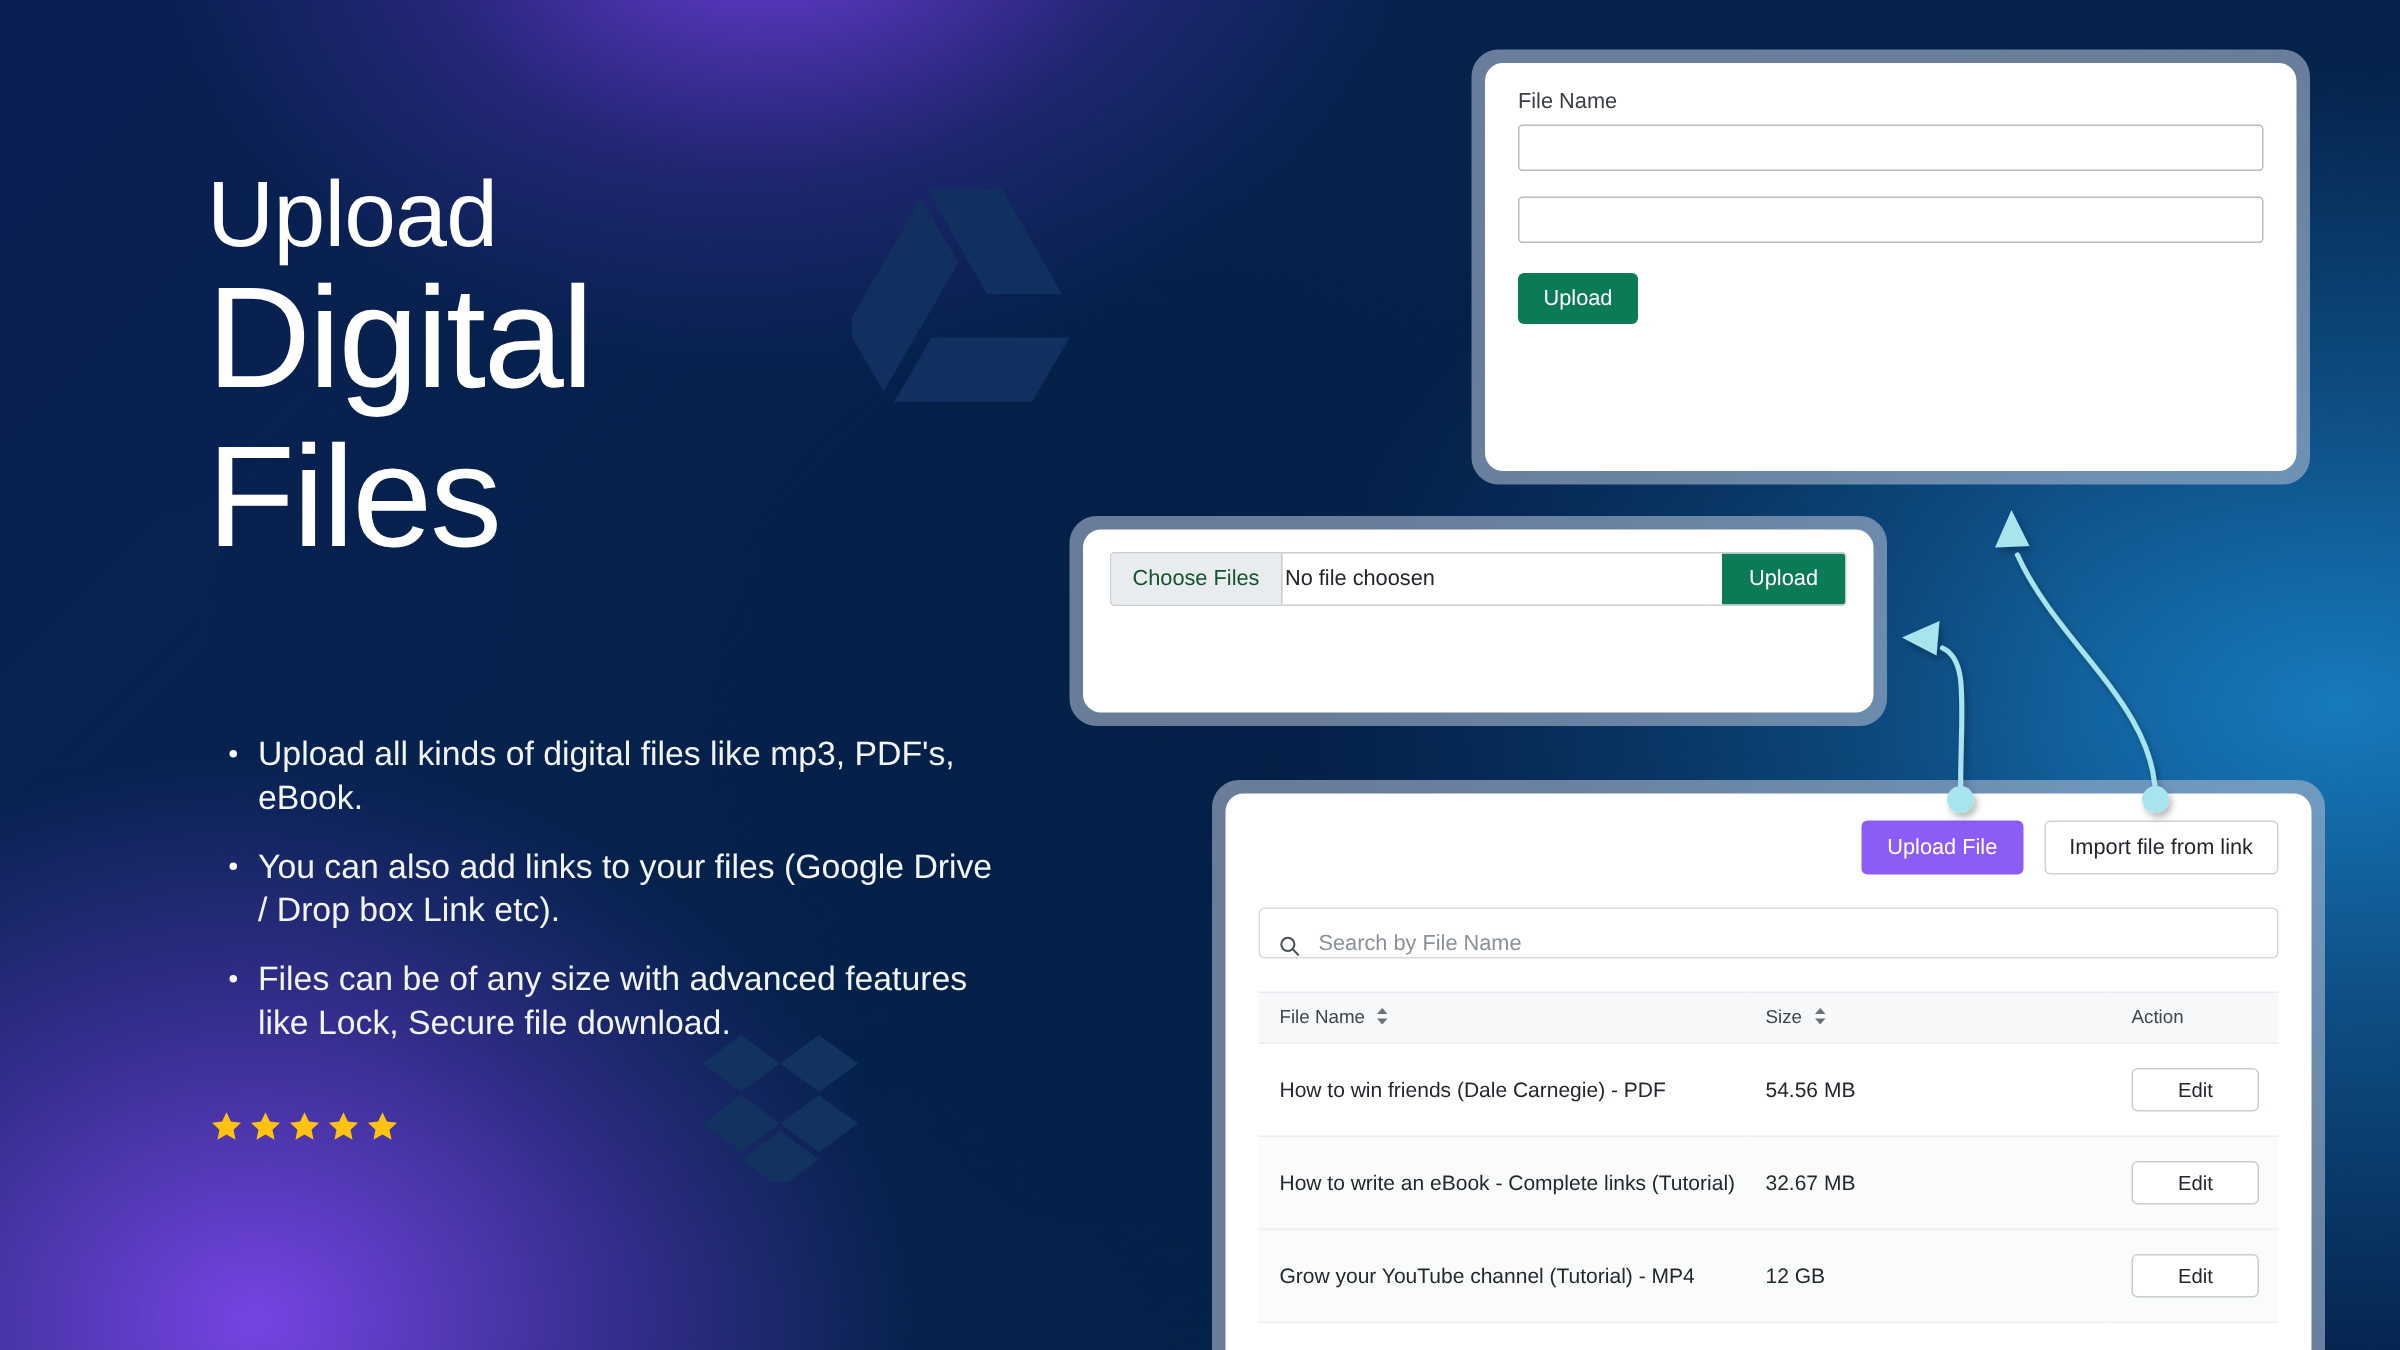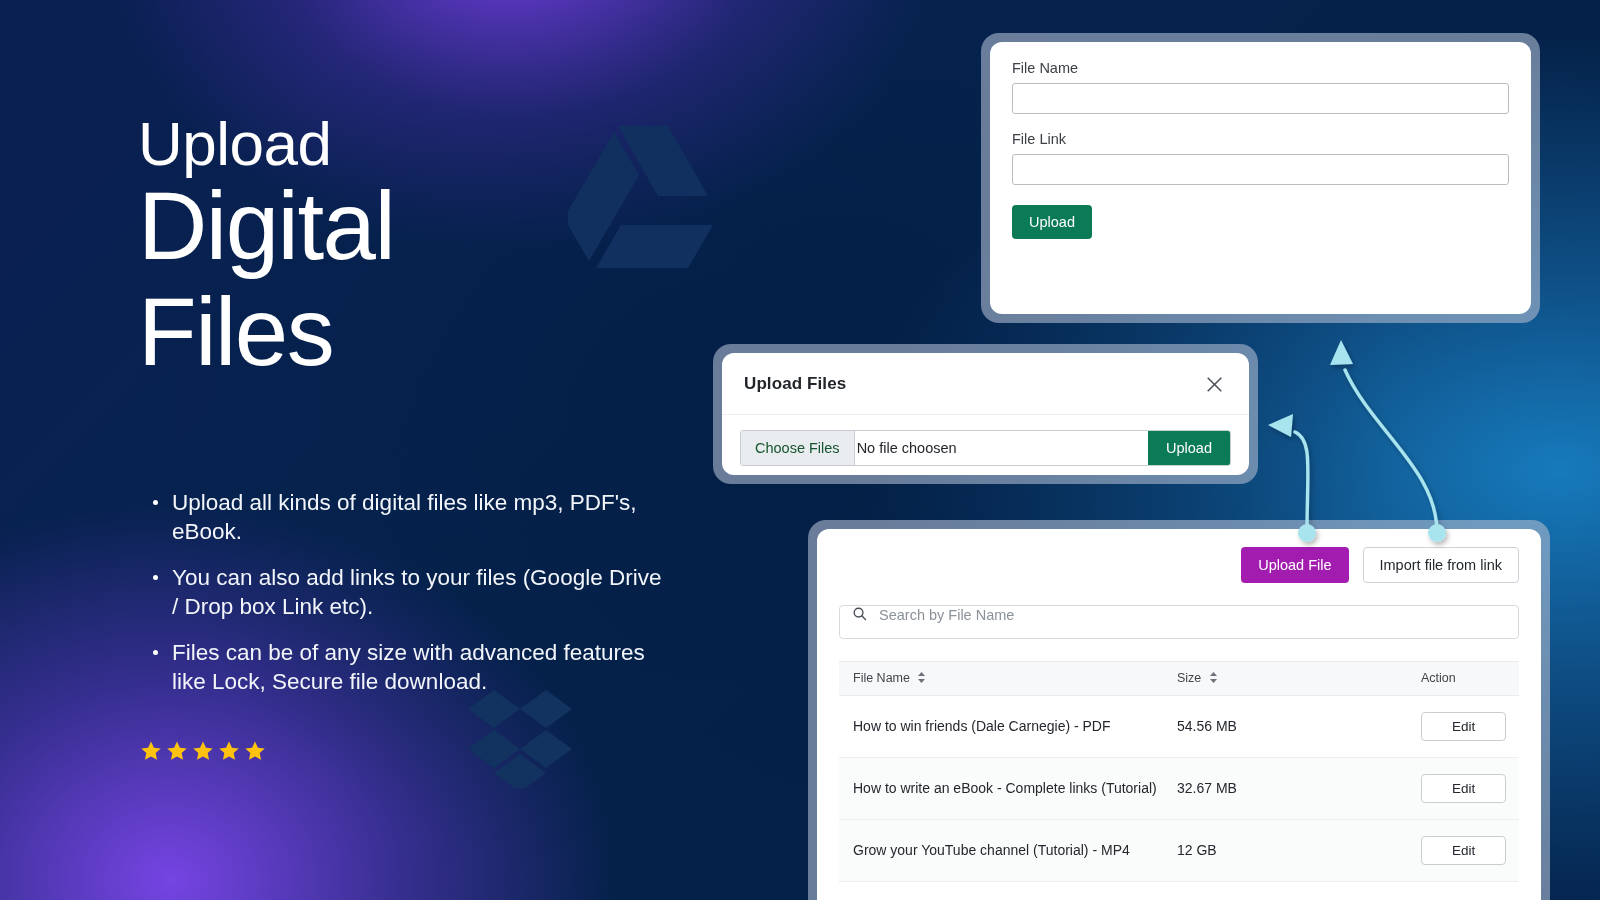--- a/index.html
+++ b/index.html
@@ -62,25 +62,25 @@
   .choose{background:#e9ecef;color:#14532d;font-size:14.5px;display:flex;align-items:center;
      padding:0 14px;border-right:1px solid #c9ccd1;cursor:pointer;white-space:nowrap;}
   .nofile{flex:1;display:flex;align-items:center;padding:0 2px;font-size:14.5px;color:#22262b;}
   .upl-right{background:#0b7a57;color:#fff;font-size:14.5px;display:flex;align-items:center;
      padding:0 18px;cursor:pointer;}
 
   
   .panel-top{display:flex;justify-content:flex-end;gap:14px;padding:18px 22px 0 22px;}
   .btn-outline{background:#fff;color:#24282e;border:1px solid #ced2d8;border-radius:4px;
      font-size:14.5px;font-family:inherit;padding:9px 16px;cursor:pointer;}
-  .btn-solid{background:#a21caf;color:#fff;border:none;border-radius:4px;
+  .btn-solid{background:#8b5cf6;color:#fff;border:none;border-radius:4px;
      font-size:14.5px;font-family:inherit;padding:10px 17px;cursor:pointer;}
 
   .searchbar{margin:22px 22px 0 22px;height:32px;border:1px solid #d6dade;border-radius:4px;
-     display:flex;align-items:flex-start;padding:0 12px;gap:10px;background:#fff;}
+     display:flex;align-items:flex-end;padding:0 12px;gap:10px;background:#fff;}
   .searchbar input{border:none;outline:none;flex:1;font-size:14.5px;color:#22262b;font-family:inherit;background:transparent;}
   .searchbar input::placeholder{color:#8b9199;}
 
   table.ftable{margin:22px 22px 0 22px;width:calc(100% - 44px);border-collapse:collapse;}
   table.ftable th{background:#f7f8f9;text-align:left;font-size:12.5px;font-weight:400;color:#41464c;
      padding:9px 0 9px 14px;border-top:1px solid #e9ebee;border-bottom:1px solid #e9ebee;}
   table.ftable td{font-size:14px;color:#24282e;padding:16px 0 16px 14px;border-bottom:1px solid #eceef0;}
   table.ftable tr.alt td{background:#fafbfb;}
   .col-name{width:310px;}
   .col-size{width:230px;}
@@ -218,46 +218,36 @@
             </td>
           </tr>
         </tbody>
       </table>
 
     </div>
   </div>
 
   <div class="frame" style="left:713px;top:344px;width:545px;height:140px;">
     <div class="card">
-      <div class="dlg-head">
-        <span class="dlg-title">Upload Files</span>
-        <span class="x-btn">
-          <svg width="17" height="17" viewBox="0 0 20 20">
-            <line x1="2" y1="2" x2="18" y2="18" stroke="#4a4f57" stroke-width="1.8"></line>
-            <line x1="18" y1="2" x2="2" y2="18" stroke="#4a4f57" stroke-width="1.8"></line>
-          </svg>
-        </span>
-      </div>
       <div style="padding:15px 18px 18px 18px;">
         <div class="filegrp">
           <div class="choose">Choose Files</div>
           <div class="nofile">No file choosen</div>
           <div class="upl-right">Upload</div>
         </div>
       </div>
     </div>
   </div>
 
   <div class="frame" style="left:981px;top:33px;width:559px;height:290px;">
     <div class="card">
       <div class="dlg-body">
         <div class="fld-label">File Name</div>
         <input class="fld-input" type="text" placeholder="" style="">
         <div class="gap"></div>
-        <div class="fld-label">File Link</div>
         <input class="fld-input" type="text" placeholder="" style="">
         <div style="height:20px;"></div>
         <button class="btn-green">Upload</button>
       </div>
     </div>
   </div>
 
   <svg class="arrows" viewBox="0 0 1600 900">
     <defs>
       <filter id="sh" x="-50%" y="-50%" width="200%" height="200%">

